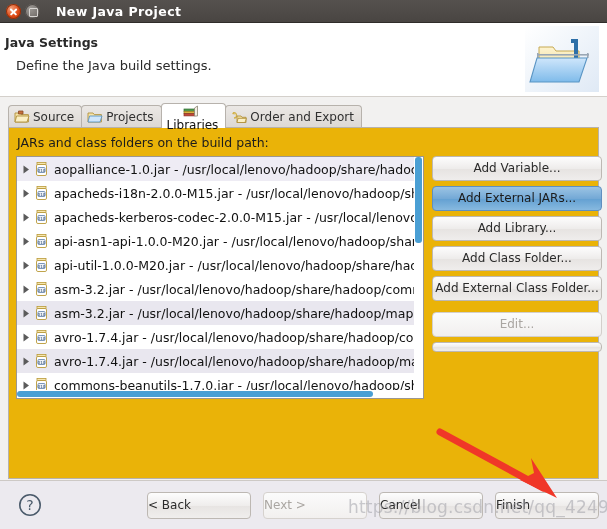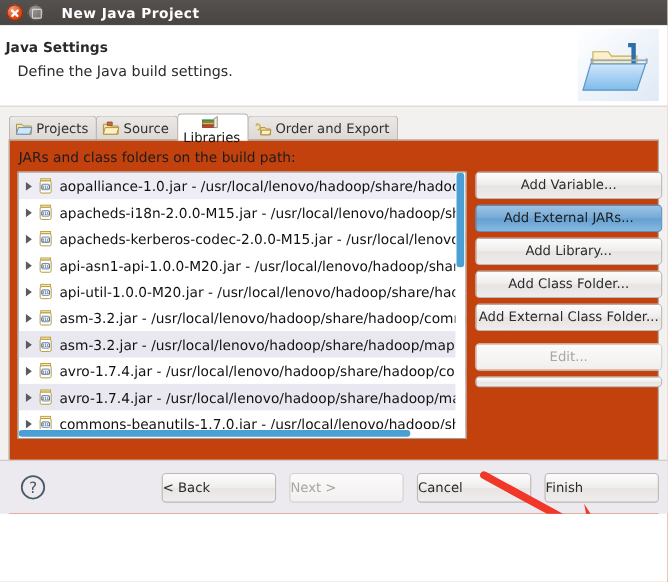--- a/index.html
+++ b/index.html
@@ -3,21 +3,21 @@
 <meta charset="utf-8">
 <style>
   html, body {
     margin: 0; padding: 0;
     width: 607px; height: 529px;
     overflow: hidden;
     font-family: "DejaVu Sans", "Liberation Sans", sans-serif;
   }
   #app {
     position: relative;
-    width: 607px; height: 467px;
+    width: 607px; height: 529px;
     background: #f2f1f0;
     overflow: hidden;
   }
 
   
   .titlebar {
     height: 23px;
     background: linear-gradient(to bottom, #55514e 0%, #494542 100%);
     display: flex; align-items: center;
     padding-left: 6px;
@@ -109,21 +109,21 @@
     color: #111;
     flex-direction: column;
   }
   .tab .ticon { width: 16px; height: 14px; margin-right: 3px; flex: 0 0 auto; }
 
   
   .content {
     position: relative;
     margin: 0 8px 0 8px;
     height: 352px;
-    background: #c2410c;
+    background: #eab308;
     border: 1px solid #b7b2ac;
     border-top: 1px solid #b7b2ac;
     box-sizing: border-box;
     margin-top: -1px;
     text-decoration: underline;
   }
   .list-label {
     position: absolute; left: 8px; top: 7px;
     font-size: 12.5px; color: #1c1c1c;
   }
@@ -316,35 +316,35 @@
       </svg>
     </div>
   </div>
 
   <div class="tabstrip">
 
     <div class="tab">
       <span class="ticon">
         <svg viewBox="0 0 16 14" width="16" height="14">
           <path d="M1 3 L6 3 L7.3 4.6 L14.4 4.6 L14.4 12 L1 12 Z" fill="#f6e3a8" stroke="#b1913c" stroke-width="0.9"></path>
-          <path d="M2.6 6 L15 6 L13 12 L1 12 Z" fill="#cfe6fb" stroke="#5a95c4" stroke-width="0.9"></path>
-        </svg>
-      </span>
-      <span>Projects</span>
-    </div>
-
-    <div class="tab">
-      <span class="ticon">
-        <svg viewBox="0 0 16 14" width="16" height="14">
-          <path d="M1 3 L6 3 L7.3 4.6 L14.4 4.6 L14.4 12 L1 12 Z" fill="#f6e3a8" stroke="#b1913c" stroke-width="0.9"></path>
           <path d="M2.6 6 L15 6 L13 12 L1 12 Z" fill="#fbf0c4" stroke="#b1913c" stroke-width="0.9"></path>
           <path d="M4.5 1 L9 1 L9 4 L4.5 4 Z" fill="#c6713d" stroke="#8b4d27" stroke-width="0.8"></path>
         </svg>
       </span>
       <span>Source</span>
+    </div>
+
+    <div class="tab">
+      <span class="ticon">
+        <svg viewBox="0 0 16 14" width="16" height="14">
+          <path d="M1 3 L6 3 L7.3 4.6 L14.4 4.6 L14.4 12 L1 12 Z" fill="#f6e3a8" stroke="#b1913c" stroke-width="0.9"></path>
+          <path d="M2.6 6 L15 6 L13 12 L1 12 Z" fill="#cfe6fb" stroke="#5a95c4" stroke-width="0.9"></path>
+        </svg>
+      </span>
+      <span>Projects</span>
     </div>
 
     <div class="tab selected">
       <span class="ticon">
         <svg viewBox="0 0 16 14" width="16" height="14">
           <rect x="1" y="5" width="11" height="2.3" fill="#4f9a4f" stroke="#2f6b2f" stroke-width="0.7"></rect>
           <rect x="1" y="7.3" width="11" height="2.3" fill="#d8b441" stroke="#9b7c1d" stroke-width="0.7"></rect>
           <rect x="1" y="9.6" width="11" height="2.3" fill="#c0483a" stroke="#8a2f24" stroke-width="0.7"></rect>
           <path d="M11.5 4 L14.5 2 L14.5 12 L11.5 12 Z" fill="#f3efe3" stroke="#8b8474" stroke-width="0.8"></path>
         </svg>

